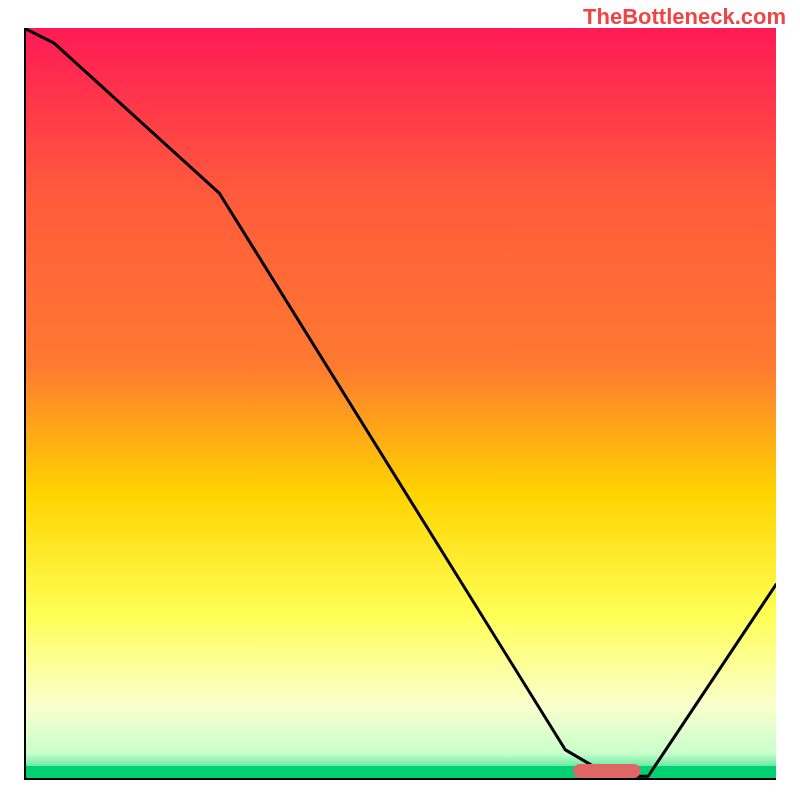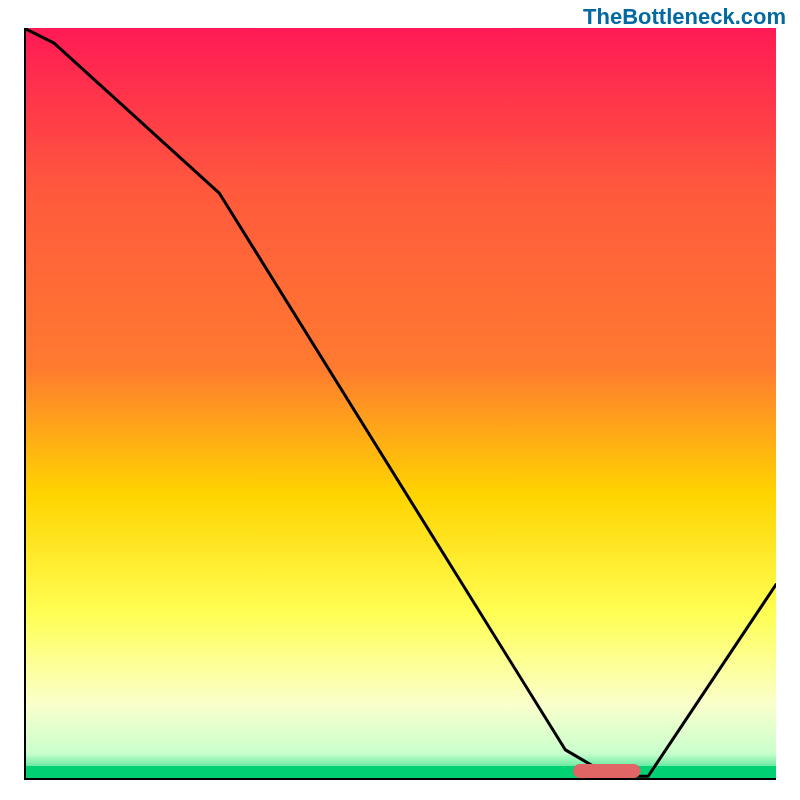--- a/index.html
+++ b/index.html
@@ -10,21 +10,21 @@
     font-family: Arial, sans-serif;
     position: relative;
     overflow: hidden;
   }
   .watermark {
     position: absolute;
     top: 4px;
     right: 14px;
     font-size: 22px;
     font-weight: bold;
-    color: #0369a1;
+    color: #ef4444;
     font-family: Arial, sans-serif;
     z-index: 10;
   }
   .plot-area {
     position: absolute;
     left: 24px;
     top: 28px;
     width: 752px;
     height: 752px;
   }

